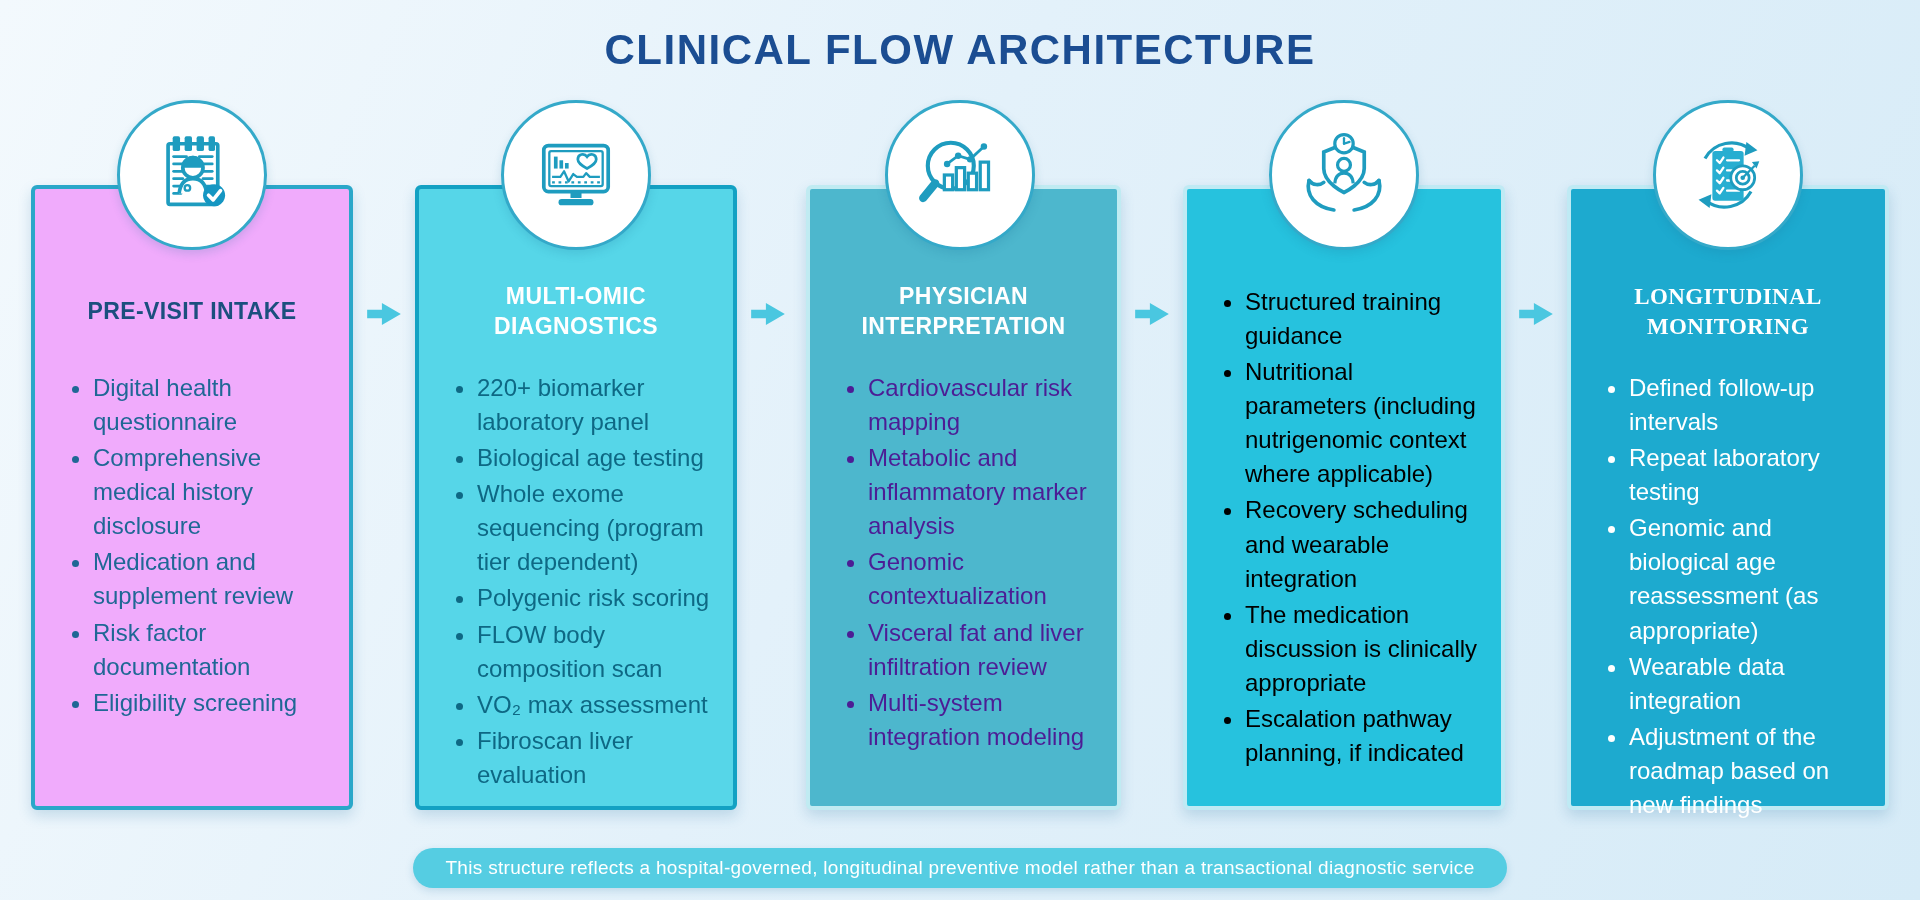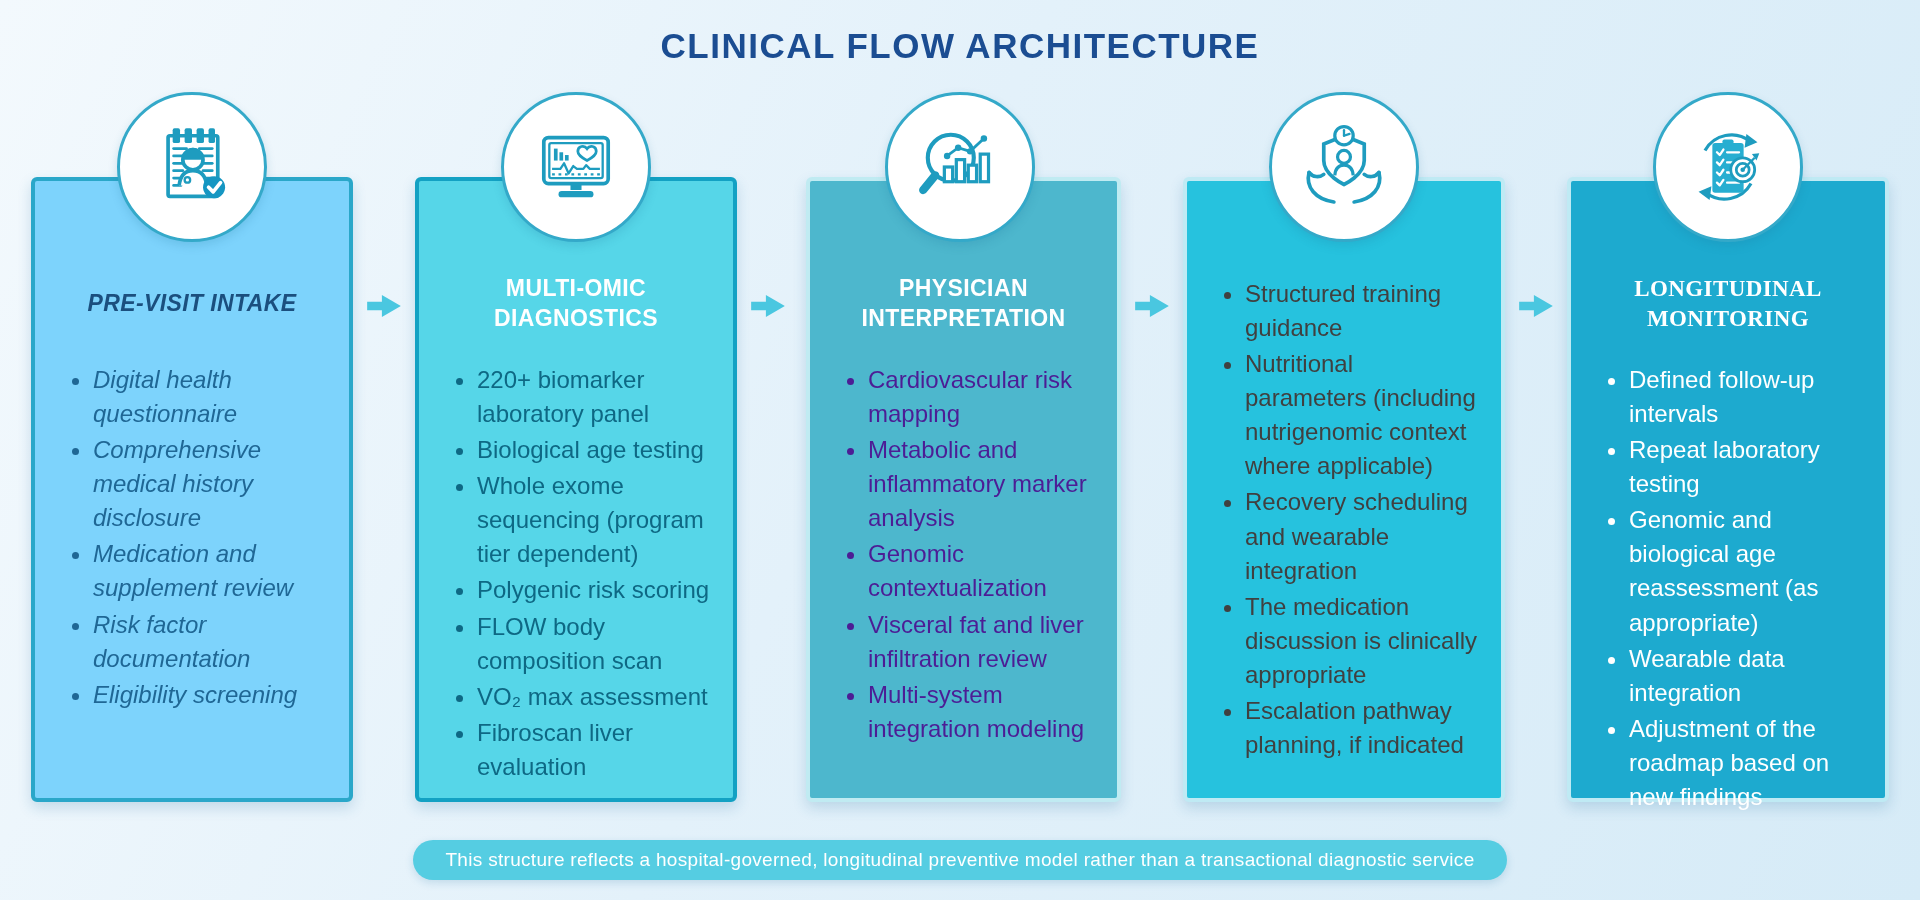--- a/index.html
+++ b/index.html
@@ -4,21 +4,21 @@
 <style>
   html,body{margin:0;padding:0;}
   body{
     width:1920px;height:900px;overflow:hidden;
     font-family:"Liberation Sans","DejaVu Sans",sans-serif;
     background:linear-gradient(115deg,#f3f9fd 0%,#e3f1fa 45%,#d6ebf7 100%);
   }
   .page{width:1920px;height:900px;position:relative;}
   h1{
     margin:26px 0 0;text-align:center;
-    font-size:35px;font-weight:bold;letter-spacing:1.5px;
+    font-size:42px;font-weight:bold;letter-spacing:1.5px;
     color:#1b4d92;
   }
   .flow{
     display:flex;justify-content:center;align-items:flex-start;
     margin-top:26px;
   }
   .stage{width:322px;position:relative;padding-top:85px;flex:0 0 auto;}
   .icon-circle{
     position:absolute;top:0;left:50%;transform:translateX(-50%);
     width:150px;height:150px;border-radius:50%;
@@ -92,21 +92,21 @@
       <line x1="30" y1="70" x2="38" y2="70"></line>
     </g>
     <circle cx="51" cy="42" r="11" fill="#fff" stroke="#1e9cbf" stroke-width="4"></circle>
     <path d="M40 40 A11 11 0 0 1 62 40 L62 42 L40 42 Z" fill="#1e9cbf"></path>
     <path d="M36 70 Q38 54 51 54 Q64 54 66 70" fill="#fff" stroke="#1e9cbf" stroke-width="4"></path>
     <circle cx="45" cy="64" r="3" fill="none" stroke="#1e9cbf" stroke-width="2.5"></circle>
     <circle cx="74" cy="72" r="12" fill="#1596c2"></circle>
     <polyline points="68,72 73,77 81,67" stroke="#fff" stroke-width="4" fill="none" stroke-linecap="round" stroke-linejoin="round"></polyline>
   </svg>
         </div>
-    <div class="card" style="background: #7dd3fc; border-color: rgb(42, 167, 201); font-style: italic;">
+    <div class="card" style="background: #f0abfc; border-color: rgb(42, 167, 201);">
       <div class="card-title" style="color: rgb(27, 79, 126);">PRE-VISIT INTAKE</div>
       <ul class="card-list" style="color: rgb(31, 103, 149);">
             <li>Digital health questionnaire</li>
             <li>Comprehensive medical history disclosure</li>
             <li>Medication and supplement review</li>
             <li>Risk factor documentation</li>
             <li>Eligibility screening</li>
           </ul>
     </div>
   </div>
@@ -197,21 +197,21 @@
     <line x1="50" y1="16" x2="56" y2="14" stroke="#1e9cbf" stroke-width="2.5" stroke-linecap="round"></line>
     <g stroke="#1e9cbf" stroke-width="4" stroke-linecap="round">
       <path d="M12 56 C8 72 19 85 39 88"></path>
       <path d="M12 56 C16 61 23 62 28 58"></path>
       <path d="M88 56 C92 72 81 85 61 88"></path>
       <path d="M88 56 C84 61 77 62 72 58"></path>
     </g>
   </svg>
         </div>
     <div class="card" style="background: rgb(38, 194, 222); border-color: rgb(191, 234, 244);">
-      <ul class="card-list" style="color: #404040;">
+      <ul class="card-list" style="color: #000000;">
             <li>Structured training guidance</li>
             <li>Nutritional parameters (including nutrigenomic context where applicable)</li>
             <li>Recovery scheduling and wearable integration</li>
             <li>The medication discussion is clinically appropriate</li>
             <li>Escalation pathway planning, if indicated</li>
           </ul>
     </div>
   </div>
       <div class="arrow-cell">
     <svg viewBox="0 0 38 26">

